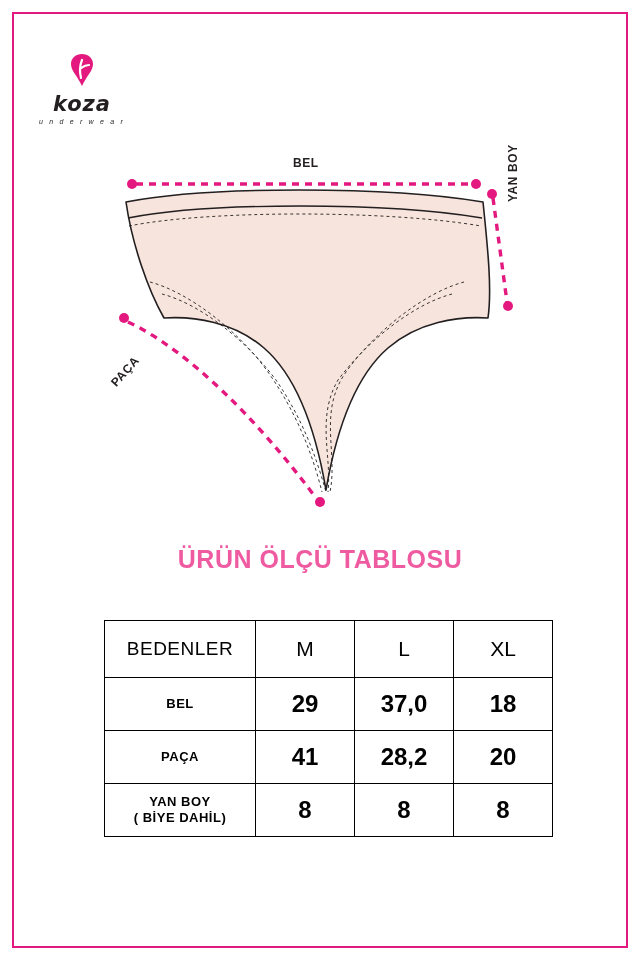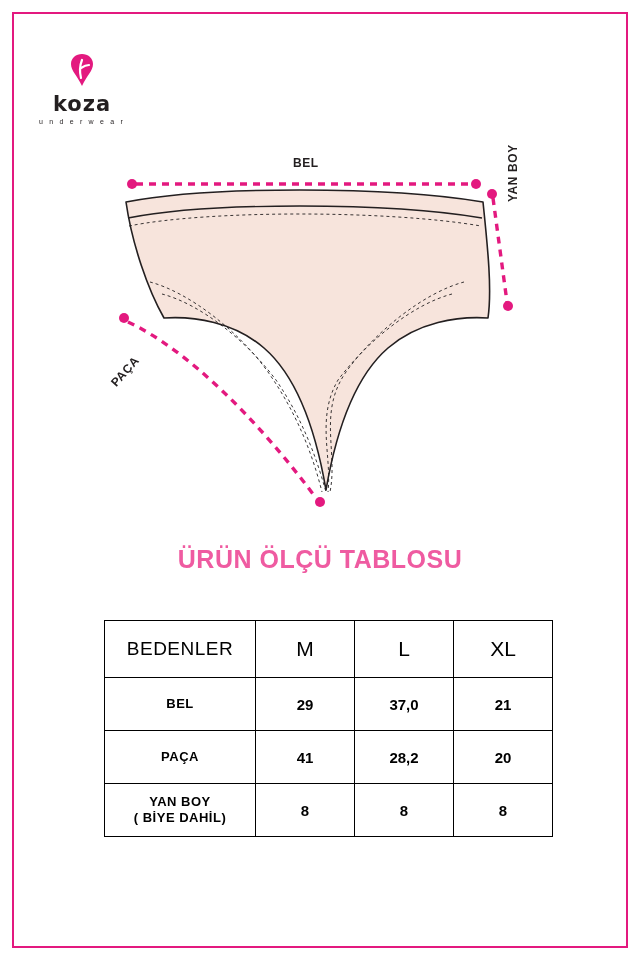--- a/index.html
+++ b/index.html
@@ -31,20 +31,21 @@
     box-sizing: border-box;
   }
 
   
   .logo {
     position: absolute;
     left: 32px;
     top: 48px;
     width: 100px;
     text-align: center;
+    font-style: italic;
   }
   .logo-mark {
     width: 44px;
     height: 44px;
     margin: 0 auto;
   }
   .logo-word {
     font-family: "DejaVu Sans", sans-serif;
     font-weight: bold;
     font-size: 21px;
@@ -116,21 +117,21 @@
   }
   .col-name { width: 148px; }
   .col-val  { width: 96px; }
 
   .head-row th { height: 54px; }
   .head-name { font-size: 19px; letter-spacing: 0.5px; }
   .head-size { font-size: 21px; }
 
   .body-row td { height: 50px; }
   .row-name { font-size: 13px; font-weight: bold; letter-spacing: 0.5px; line-height: 1.25; }
-  .row-val  { font-size: 15px; font-weight: bold; }
+  .row-val  { font-size: 24px; font-weight: bold; }
 </style>
 </head>
 <body>
 
 <div class="page">
 
   <div class="page-border"></div>
 
   <div class="logo">
     <div class="logo-mark">
@@ -197,21 +198,21 @@
         <th class="col-val head-size">M</th>
         <th class="col-val head-size">L</th>
         <th class="col-val head-size">XL</th>
       </tr>
     </thead>
     <tbody>
       <tr class="body-row">
         <td class="row-name">BEL</td>
         <td class="row-val">29</td>
         <td class="row-val">37,0</td>
-        <td class="row-val">21</td>
+        <td class="row-val">18</td>
       </tr>
       <tr class="body-row">
         <td class="row-name">PAÇA</td>
         <td class="row-val">41</td>
         <td class="row-val">28,2</td>
         <td class="row-val">20</td>
       </tr>
       <tr class="body-row">
         <td class="row-name">
           <span>YAN BOY</span><br>

